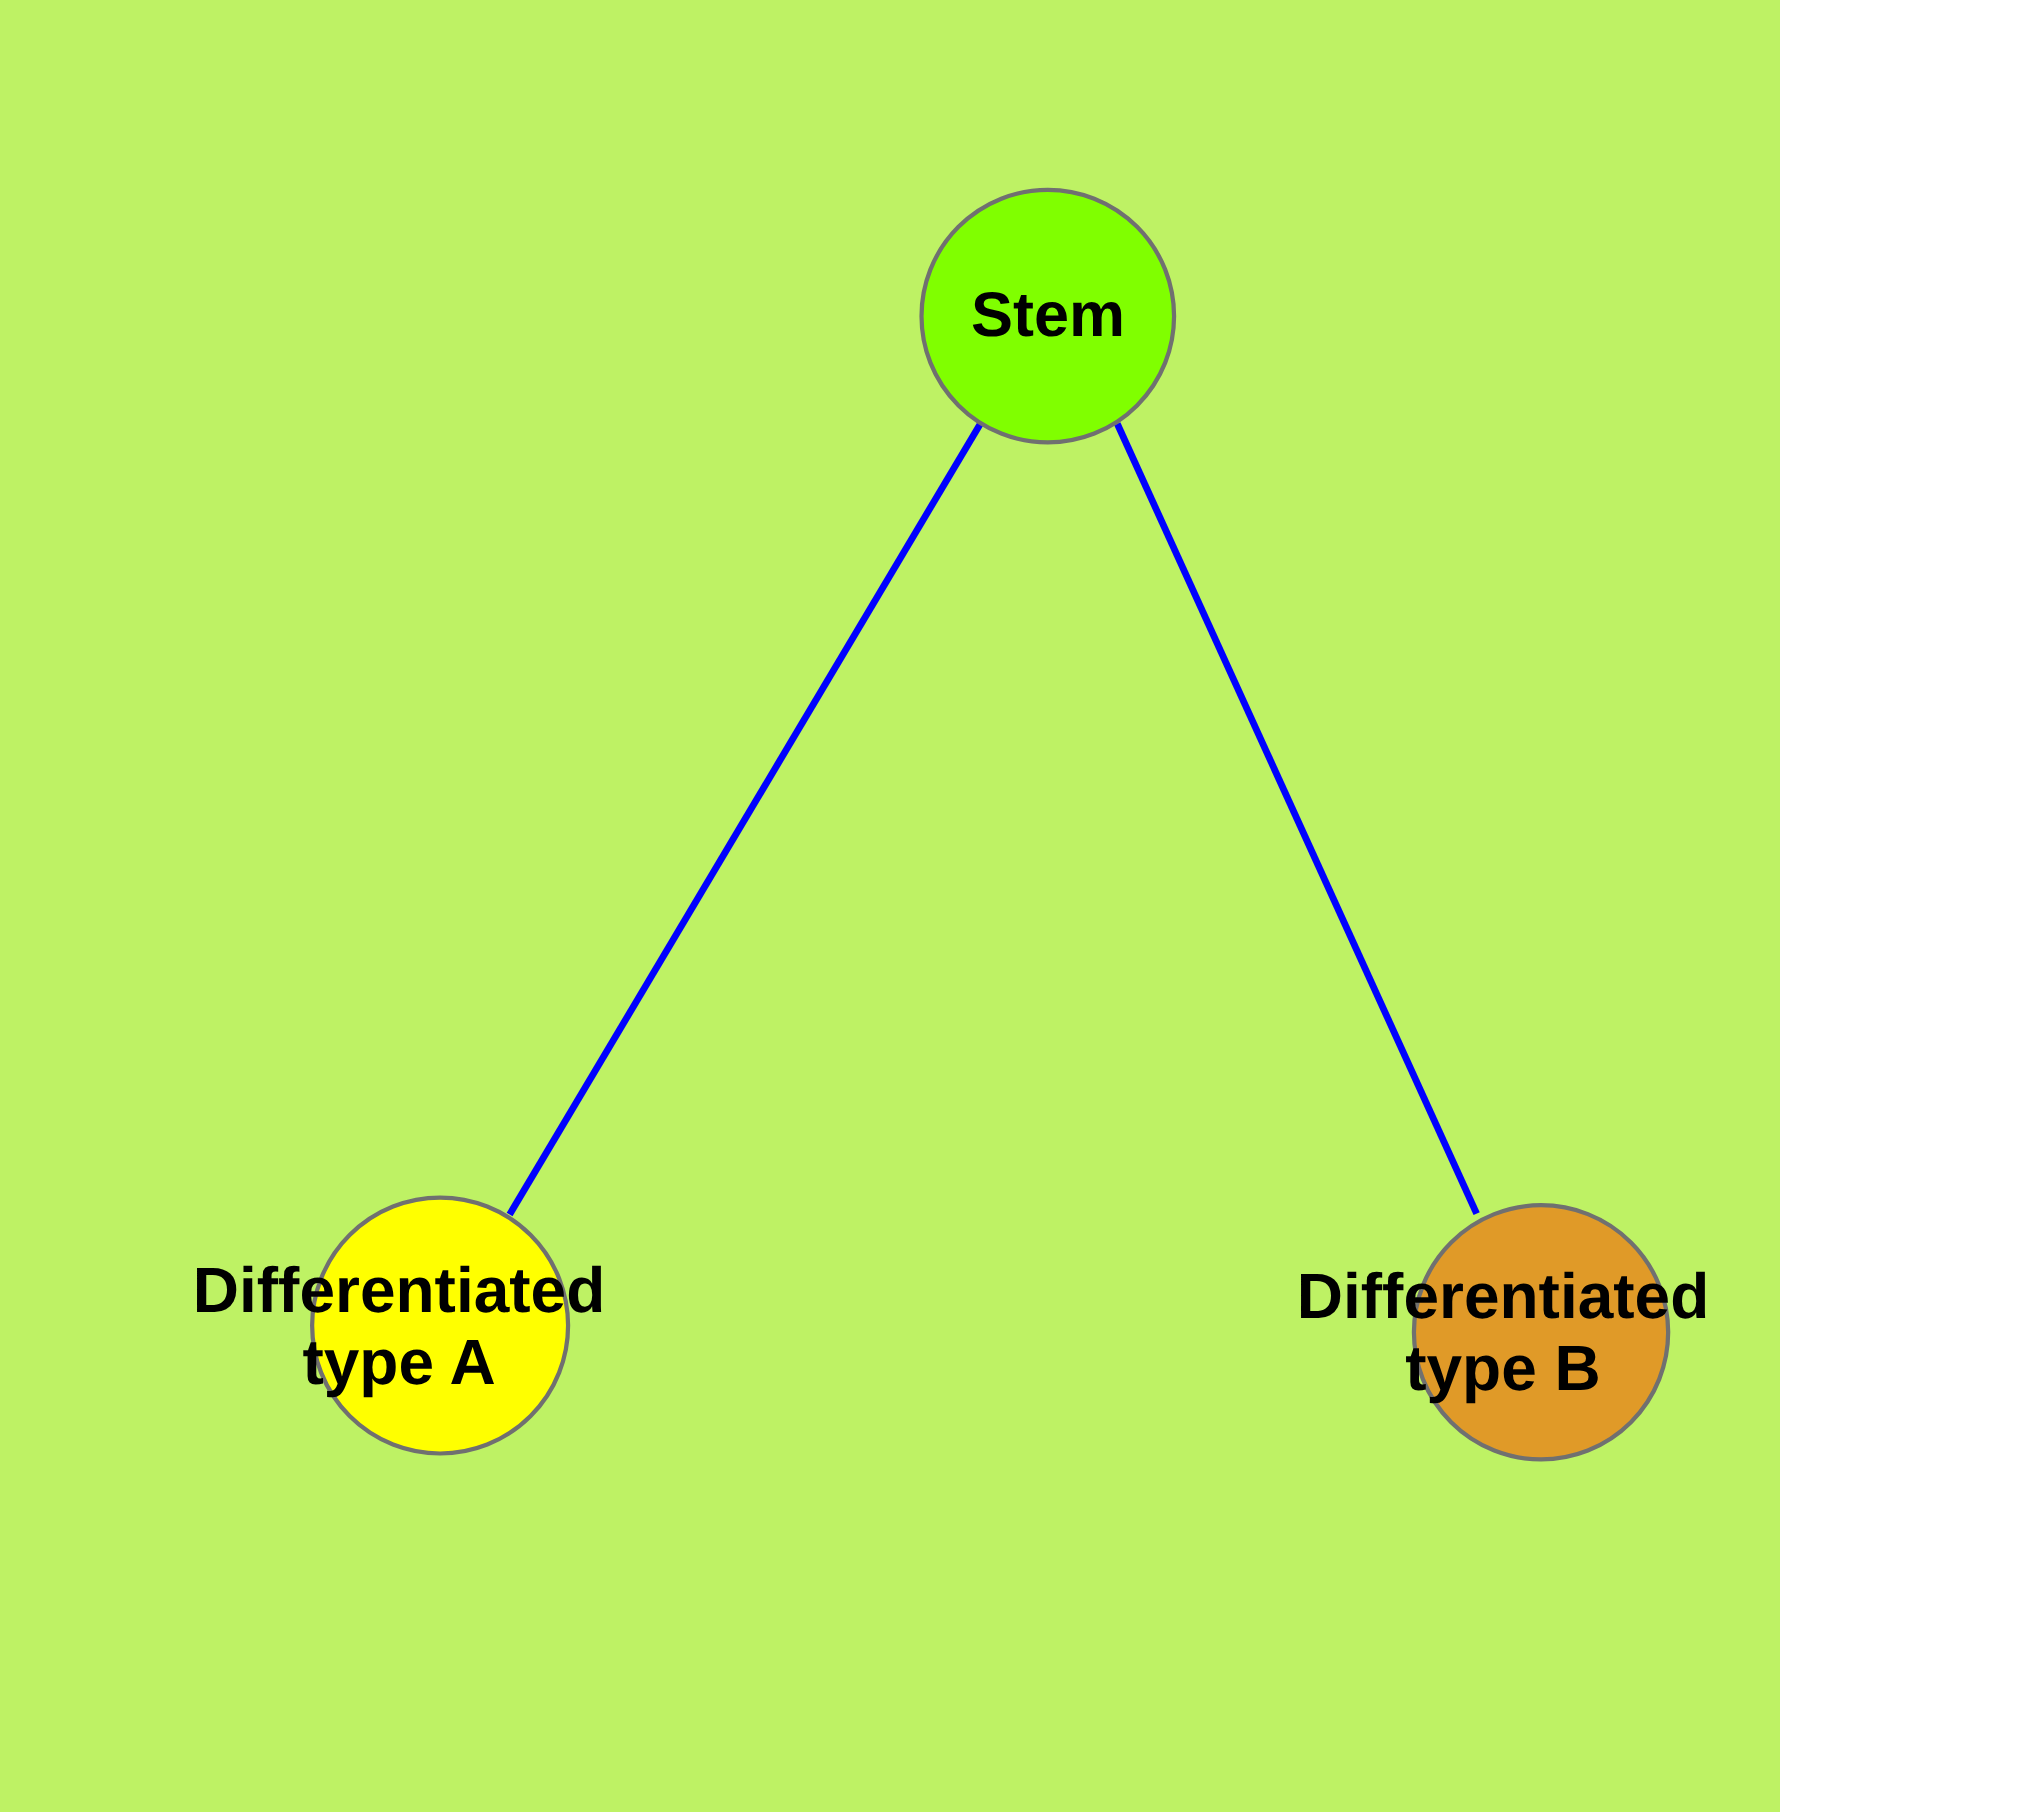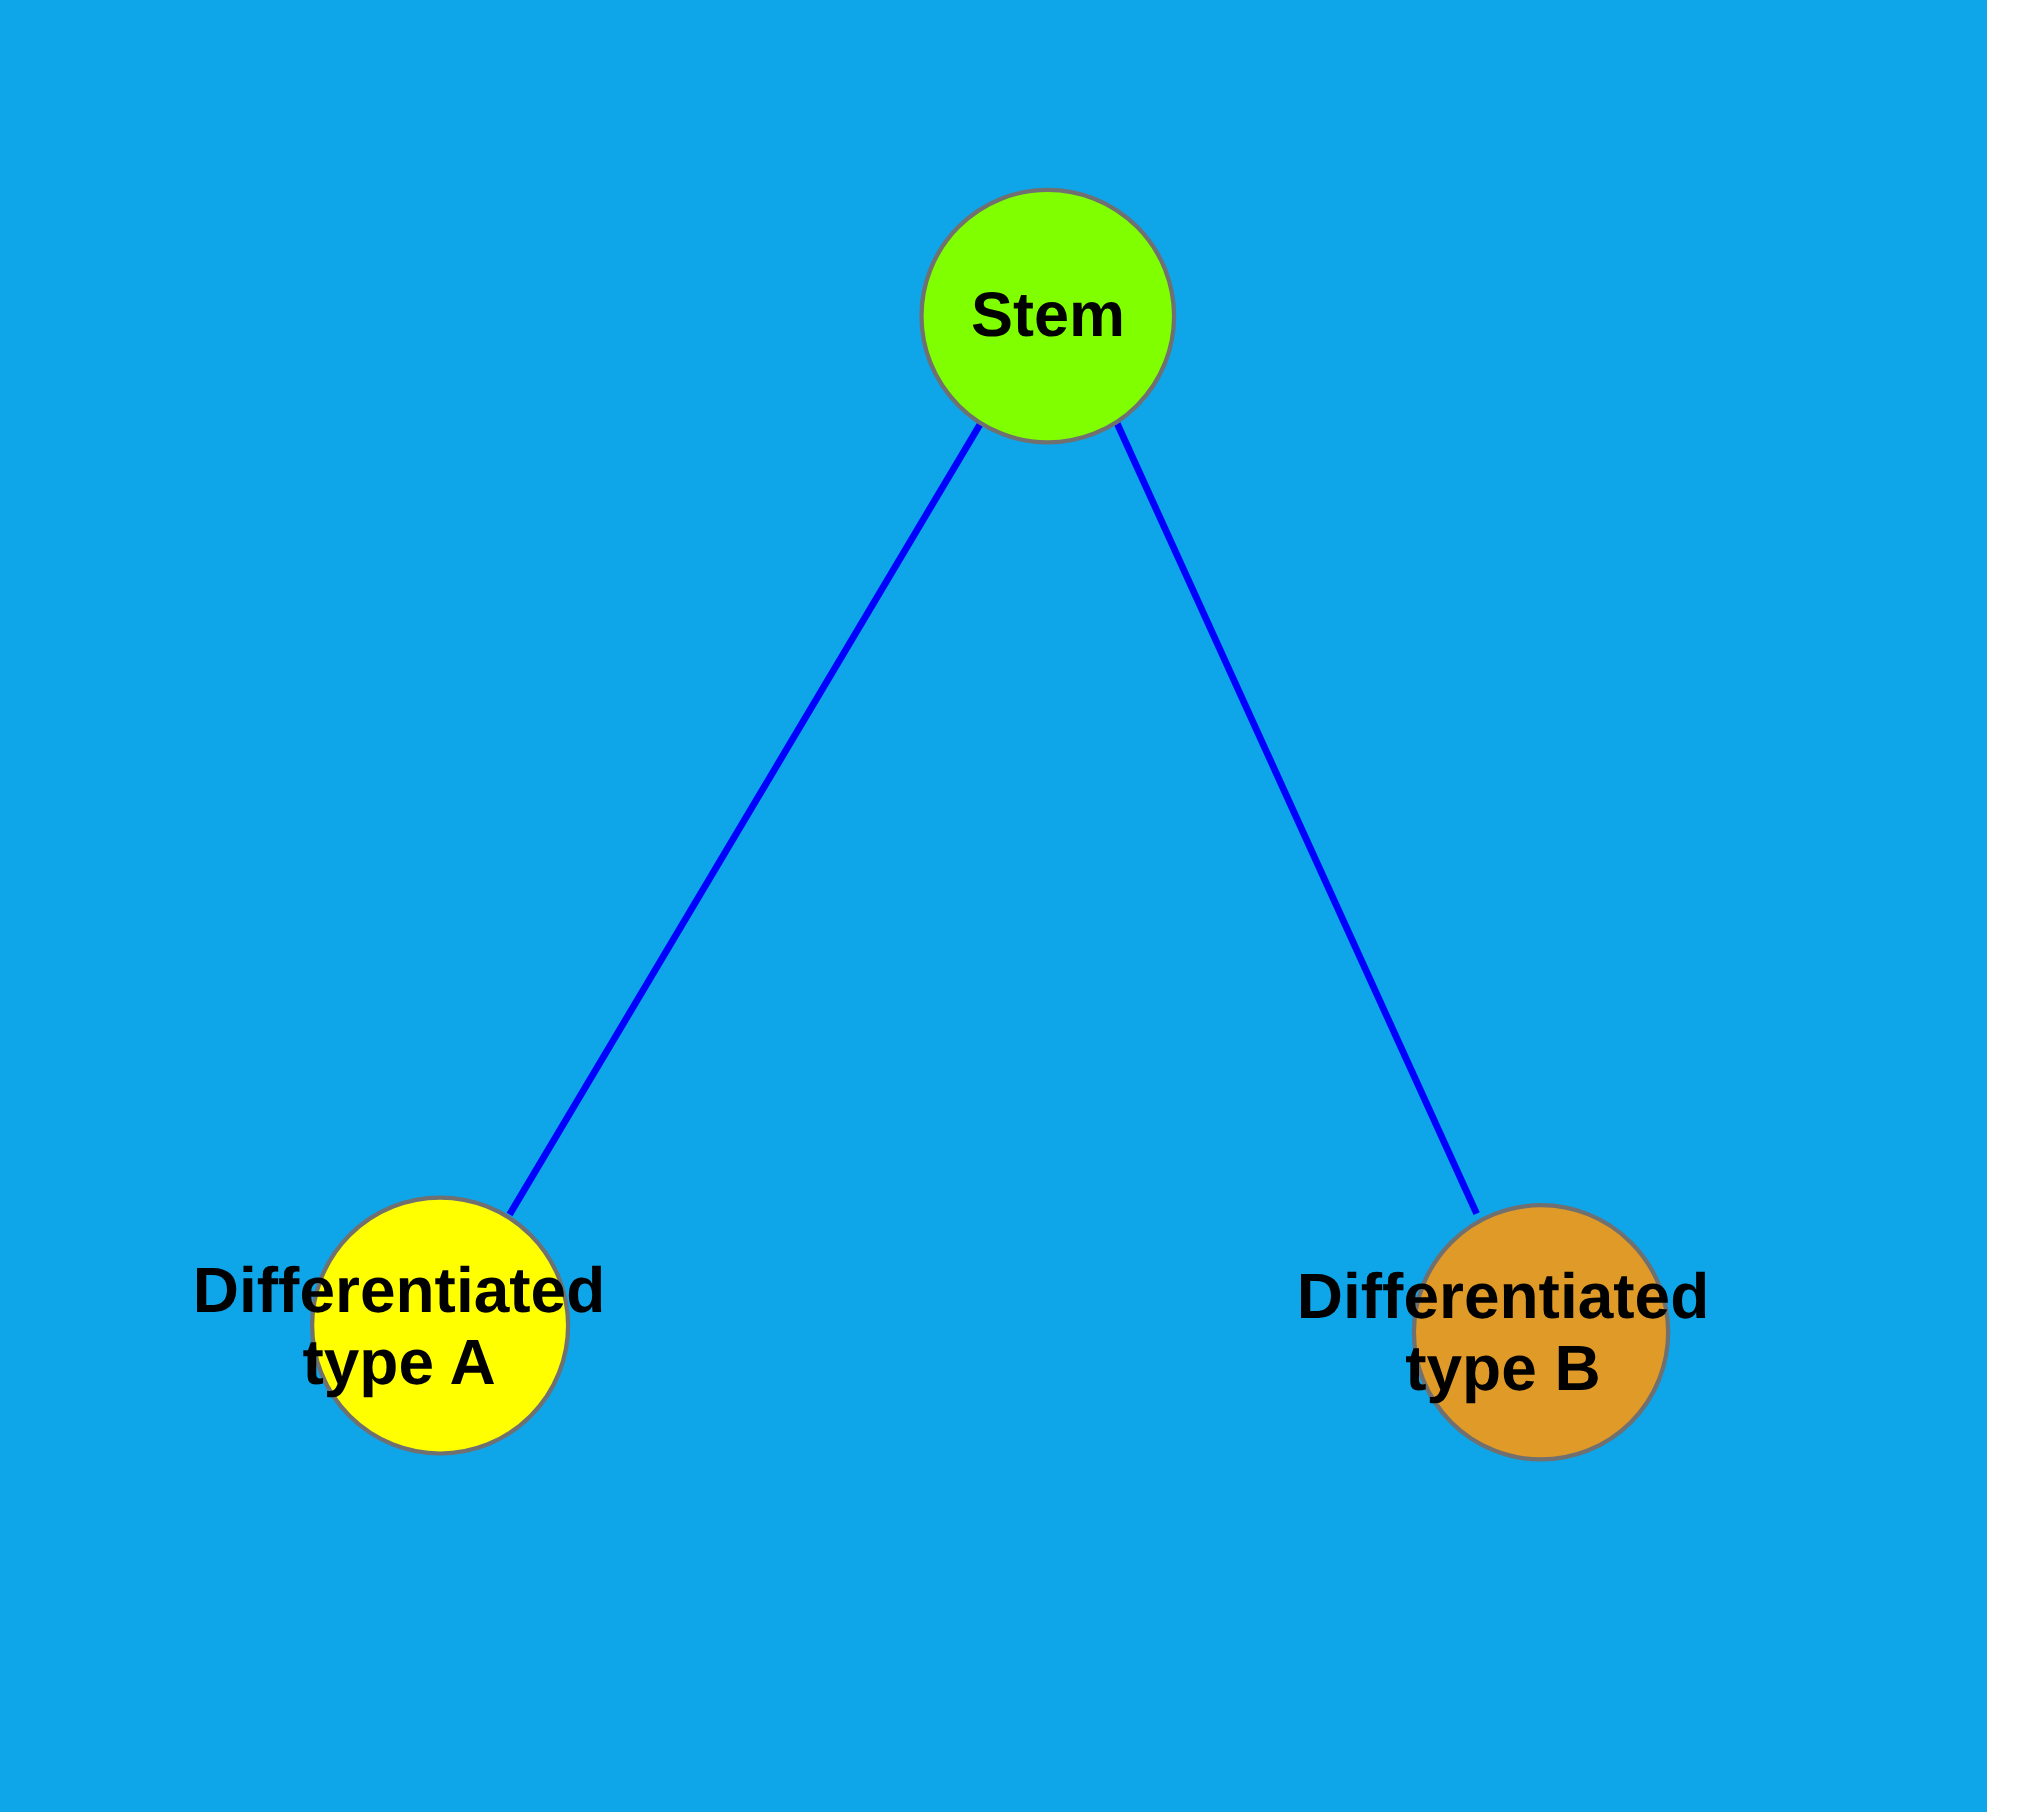--- a/index.html
+++ b/index.html
@@ -7,23 +7,23 @@
     padding: 0;
   }
   body {
     width: 2021px;
     height: 1812px;
     overflow: hidden;
     font-family: "Liberation Sans", sans-serif;
   }
   #canvas {
     position: relative;
-    width: 1987px;
+    width: 1780px;
     height: 1812px;
-    background: #0ea5e9;
+    background: #bef264;
   }
   #graph-svg {
     position: absolute;
     left: 0;
     top: 0;
     width: 2021px;
     height: 1812px;
   }
   .node-label {
     position: absolute;

